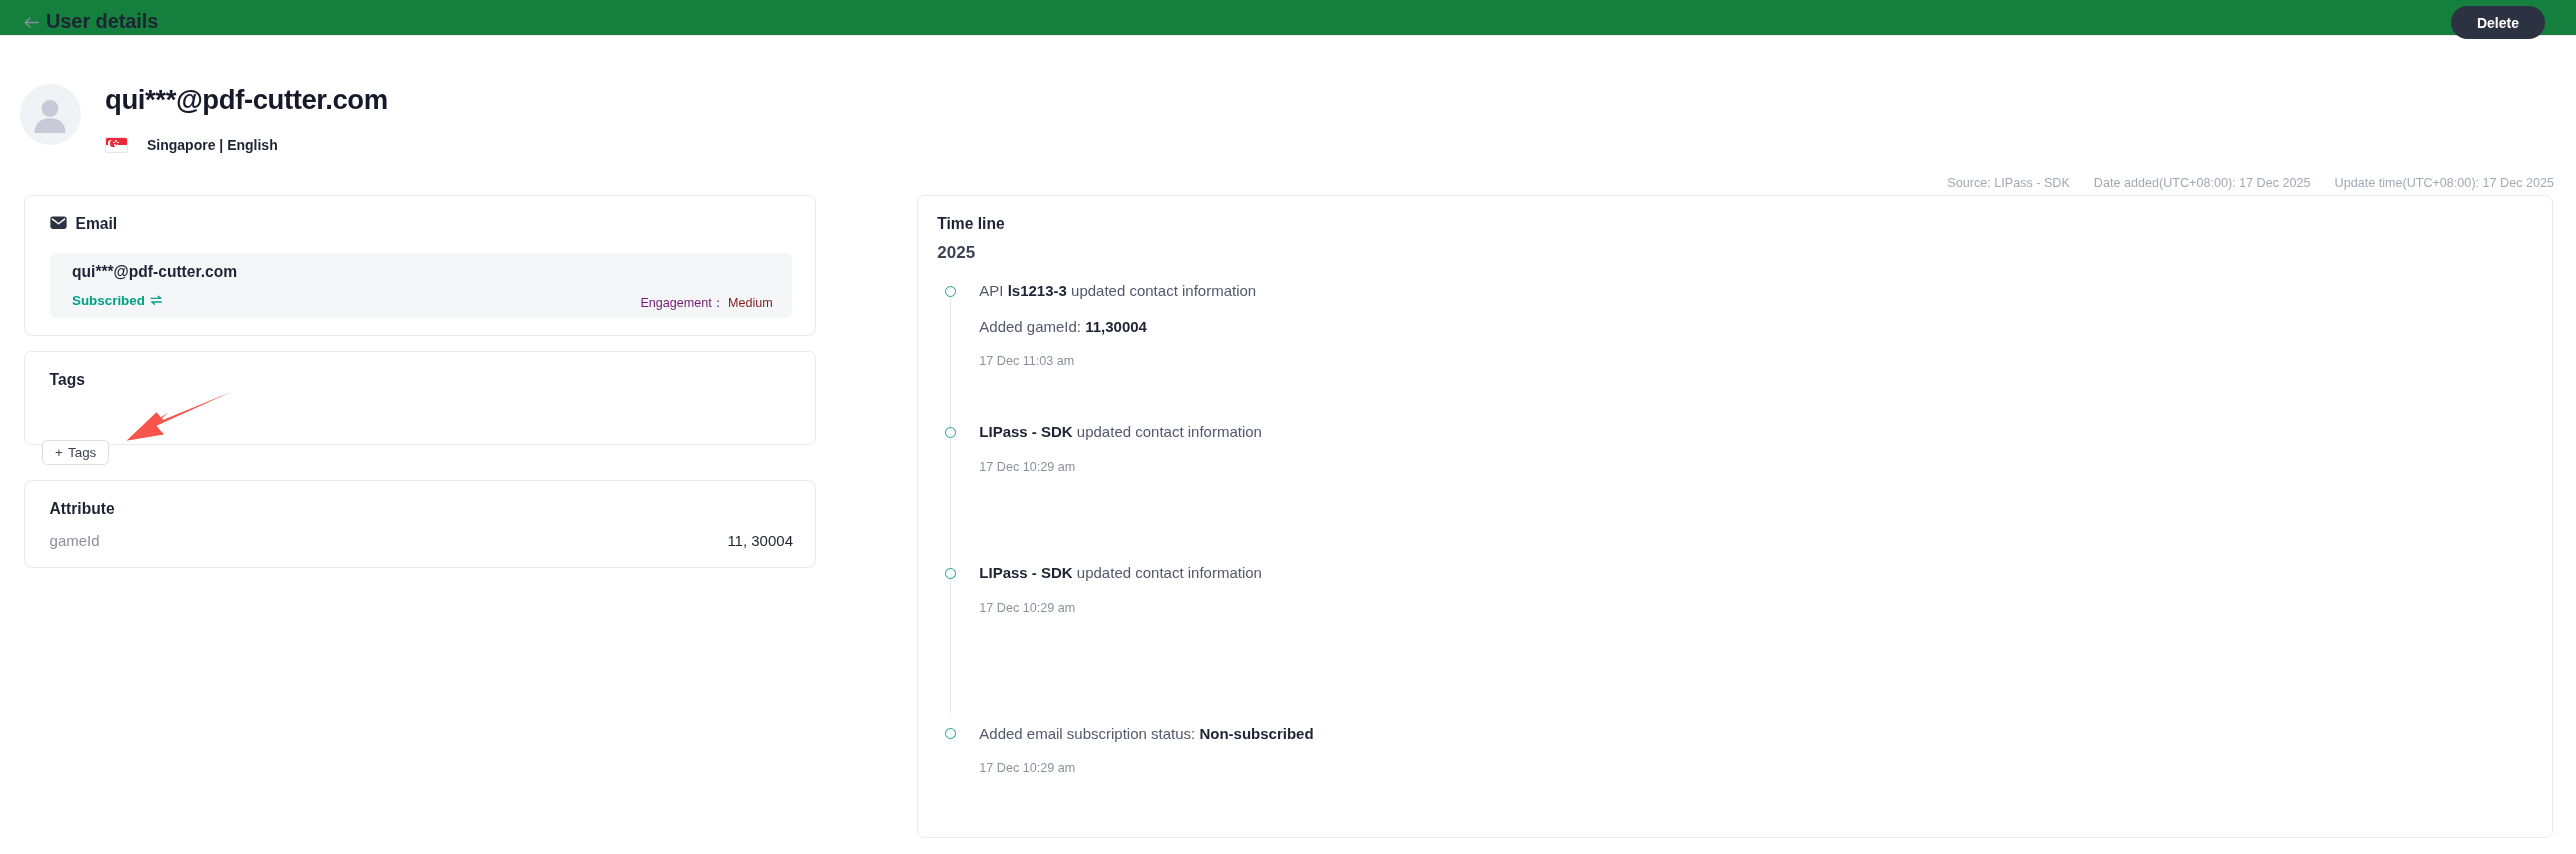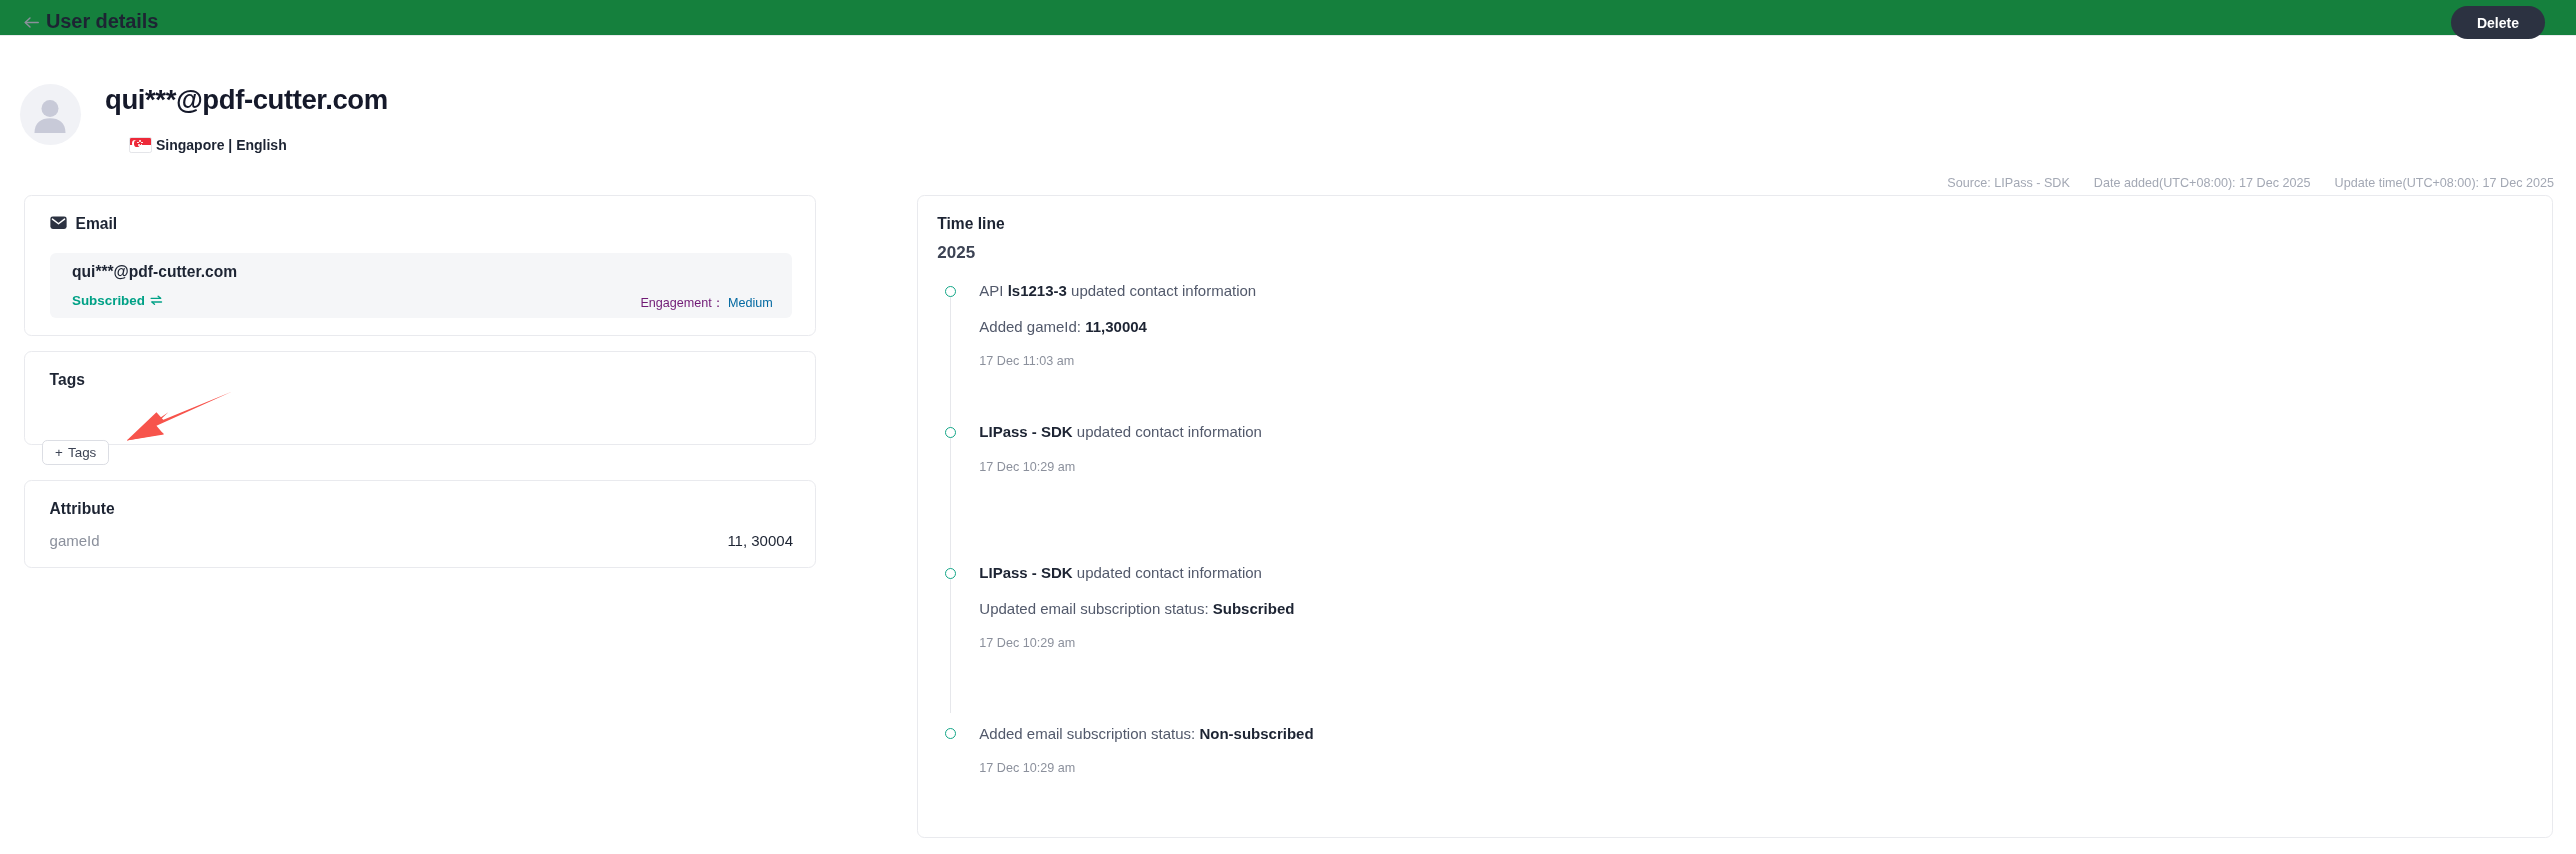--- a/index.html
+++ b/index.html
@@ -49,23 +49,22 @@
     overflow: hidden;
   }
   #avatar svg { position: absolute; left: 13.4px; top: 12px; }
   #profile-email {
     position: absolute; left: 105px; top: 39px;
     font-size: 27.5px; font-weight: bold; letter-spacing: -0.4px;
     color: #15192a; white-space: nowrap;
   }
   #locale-row {
     position: absolute; left: 105px; top: 92px;
-    display: flex; align-items: center; gap: 4px;
+    display: flex; align-items: center; gap: 19px;
     white-space: nowrap;
-    margin-left: 24px;
   }
   .sg-flag {
     position: relative;
     width: 23px; height: 16.4px; border-radius: 2.2px;
     background: #ffffff; border: 0.7px solid #e4e5e9;
     overflow: hidden; flex: 0 0 auto;
   }
   .sg-flag .red { position: absolute; left: 0; top: 0; width: 100%; height: 50%; background: #ed2939; }
   .sg-flag .cres {
     position: absolute; left: 1.9px; top: 2.2px; width: 6.7px; height: 6.7px;
@@ -116,21 +115,21 @@
     position: absolute; left: 22px; top: 40px;
     display: flex; align-items: center; gap: 5.2px;
     font-size: 13.4px; font-weight: bold; color: #00a186;
     cursor: pointer;
   }
   #engagement {
     position: absolute; right: 19.3px; top: 42px;
     font-size: 12.6px; color: #6b7280; white-space: nowrap;
   }
   #engagement .lbl { color: #701a75; }
-  #engagement .val { color: #0369a1; }
+  #engagement .val { color: #7f1d1d; }
 
   
   #tags-card { left: 24px; top: 351px; width: 792px; height: 94px; }
   #tags-title { position: absolute; left: 24.6px; top: 18.6px; }
   #add-tags-button {
     position: absolute; left: 42px; top: 440px;
     height: 25px; padding: 0 12px;
     background: #ffffff; border: 0.7px solid #dcdee4; border-radius: 5.2px;
     font-family: "Liberation Sans", sans-serif; font-size: 13.4px; color: #3c4354;
     display: flex; align-items: center; gap: 5.2px;
@@ -296,21 +295,20 @@
       <span class="tl-marker"></span>
       <span class="tl-line"></span>
       <div class="tl-head"><span></span><b>LIPass - SDK</b><span> updated contact information</span></div>
       <div class="tl-time">17 Dec 10:29 am</div>
     </div>
 
     <div class="tl-item">
       <span class="tl-marker"></span>
       <span class="tl-line"></span>
       <div class="tl-head"><span></span><b>LIPass - SDK</b><span> updated contact information</span></div>
-      <div class="tl-detail"><span>Updated email subscription status: </span><b>Subscribed</b></div>
       <div class="tl-time">17 Dec 10:29 am</div>
     </div>
 
     <div class="tl-item">
       <span class="tl-marker"></span>
 
       <div class="tl-detail"><span>Added email subscription status: </span><b>Non-subscribed</b></div>
       <div class="tl-time">17 Dec 10:29 am</div>
     </div>
 

